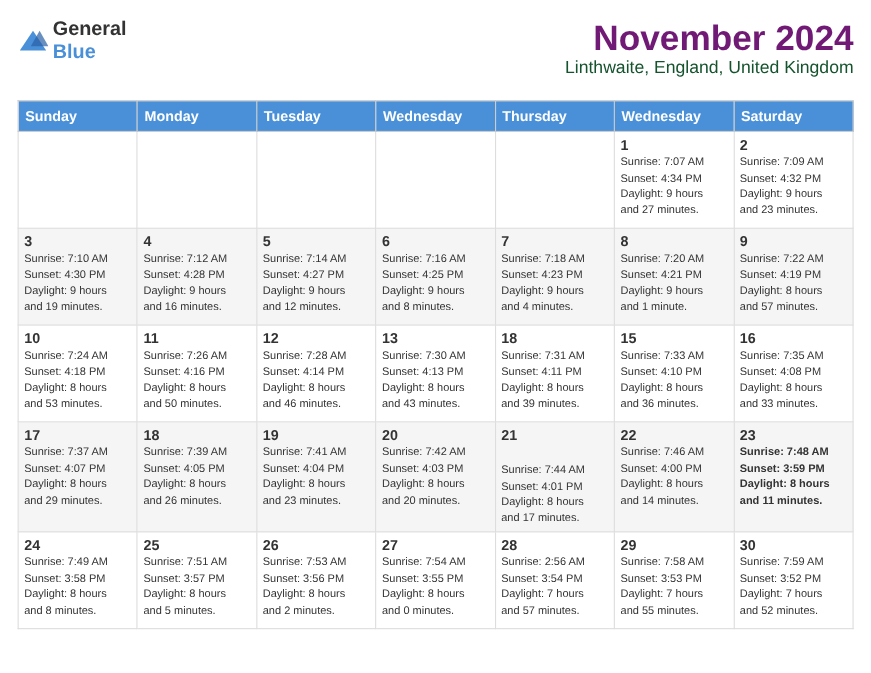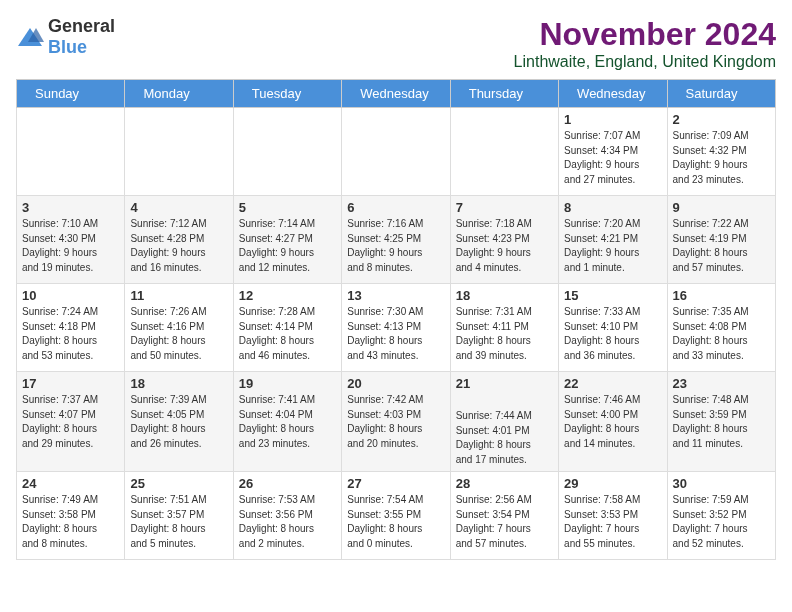--- a/index.html
+++ b/index.html
@@ -7,21 +7,21 @@
       font-family: Arial, sans-serif;
       background: #fff;
       width: 792px;
       min-height: 612px;
       padding: 16px;
     }
     .header-area {
       display: flex;
       justify-content: space-between;
       align-items: flex-start;
-      margin-bottom: 8px;
+      margin-bottom: 20px;
     }
     .logo {
       display: flex;
       align-items: center;
       gap: 4px;
     }
     .logo-text-general {
       font-size: 18px;
       font-weight: bold;
       color: #333;
@@ -49,23 +49,23 @@
     }
     .calendar-table {
       width: 100%;
       border-collapse: collapse;
       table-layout: fixed;
     }
     .calendar-table th {
       background-color: #4a90d9;
       color: #fff;
       text-align: left;
-      padding: 6px 18px;
+      padding: 6px 6px;
       font-size: 13px;
-      font-weight: normal;
+      font-weight: bold;
       border: 1px solid #ccc;
     }
     .calendar-table td {
       vertical-align: top;
       border: 1px solid #ddd;
       padding: 4px 5px;
       font-size: 10.5px;
       color: #333;
       height: 88px;
       background: #fff;
@@ -282,21 +282,21 @@
         </td>
         <td>
           <span class="day-number">22</span>
           <div class="day-info" style="white-space: pre-line;">Sunrise: 7:46 AM
 Sunset: 4:00 PM
 Daylight: 8 hours
 and 14 minutes.</div>
         </td>
         <td>
           <span class="day-number">23</span>
-          <div class="day-info" style="white-space: pre-line;">Sunrise: 7:48 AM
+          <div class="day-info" style="white-space: pre-line; font-weight: bold;">Sunrise: 7:48 AM
 Sunset: 3:59 PM
 Daylight: 8 hours
 and 11 minutes.</div>
         </td>
       </tr>
       <tr>
         <td>
           <span class="day-number">24</span>
           <div class="day-info" style="white-space: pre-line;">Sunrise: 7:49 AM
 Sunset: 3:58 PM

